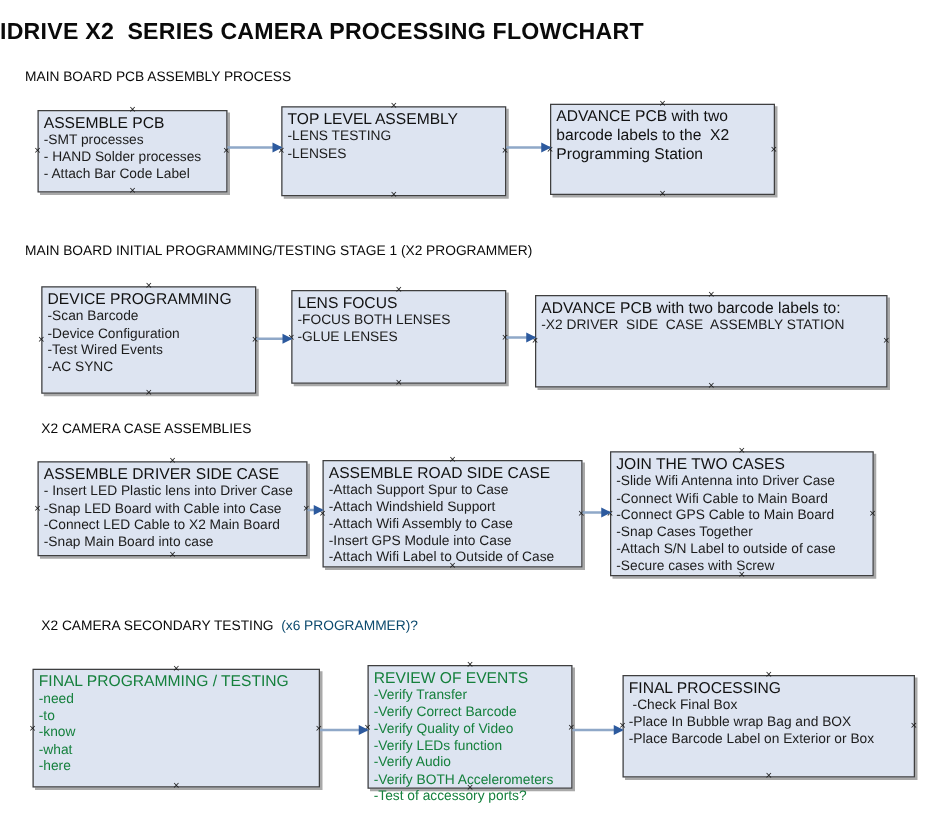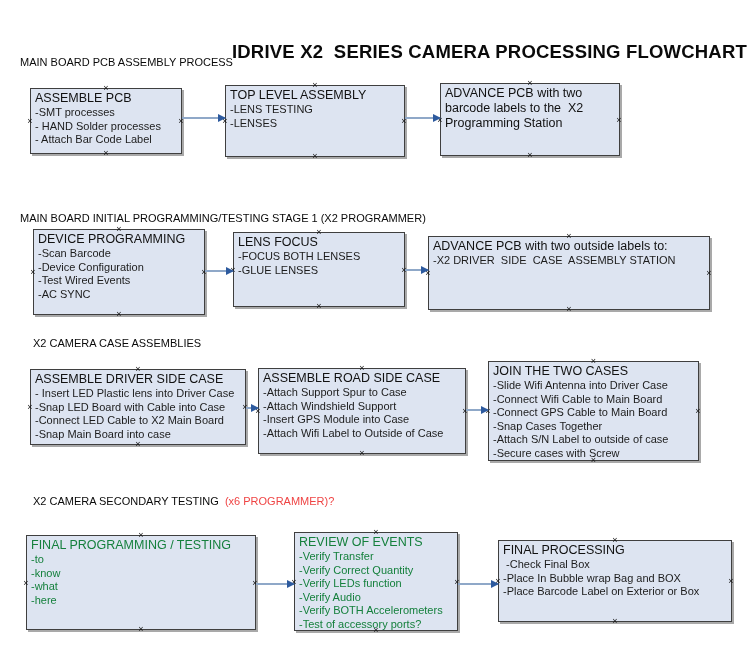--- a/index.html
+++ b/index.html
@@ -1,27 +1,27 @@
 <!DOCTYPE html>
 <html><head>
 <meta charset="utf-8">
 <style>
   html,body{margin:0;padding:0;background:#ffffff;}
   #canvas{
     position:relative;width:747px;height:662px;background:#ffffff;
     font-family:"Liberation Sans",sans-serif;color:#111;overflow:hidden;
   }
   .page-title{
-    position:absolute;left:0;top:14px;width:100%;text-align:right;
-    font-size:18.5px;font-weight:bold;letter-spacing:.2px;white-space:pre-wrap;color:#0a0a0a;margin-top:27px;
+    position:absolute;left:0;top:14px;width:100%;text-align:left;
+    font-size:18.5px;font-weight:bold;letter-spacing:.2px;white-space:pre-wrap;color:#0a0a0a;
   }
   .section-heading{
     position:absolute;font-size:11px;font-weight:normal;white-space:pre;color:#0a0a0a;
   }
-  .section-heading .suffix{color:#ef4444;}
+  .section-heading .suffix{color:#0c4a6e;}
   .box{
     position:absolute;background:#dde4f1;border:1.5px solid #3f3f3f;
     box-shadow:2px 2px 0 #a9a9a9;box-sizing:border-box;
     padding:2px 4px 0 4px;overflow:visible;
   }
   .box-title{font-size:12.5px;font-weight:normal;line-height:15px;white-space:pre-wrap;}
   .box-item{font-size:11px;line-height:13.5px;white-space:pre;color:#1c1c1c;}
   .box.red .box-title,.box.red .box-item{color:#15803d;}
   .anchor{
     position:absolute;font-size:9px;line-height:9px;color:#151515;
@@ -69,21 +69,21 @@
       <span class="anchor b">×</span>
       <span class="anchor l">×</span>
       <span class="anchor r">×</span>
     </div>
     <div class="arrow" style="left: 182px; top: 117px; width: 43px;">
       <span class="head"></span>
     </div>
     <div class="arrow" style="left: 405px; top: 117px; width: 35px;">
       <span class="head"></span>
     </div>
-    <div class="section-heading" style="left: 20px; top: 212px;"><span>MAIN BOARD INITIAL PROGRAMMING/TESTING STAGE 1 (X2 PROGRAMMER)</span></div>
+    <div class="section-heading" style="left: 20px; top: 195px;"><span>MAIN BOARD INITIAL PROGRAMMING/TESTING STAGE 1 (X2 PROGRAMMER)</span></div>
     <div class="box" style="left: 33px; top: 229px; width: 172px; height: 86px;">
       <div class="box-title">DEVICE PROGRAMMING</div>
       <div class="box-item">-Scan Barcode</div>
       <div class="box-item">-Device Configuration</div>
       <div class="box-item">-Test Wired Events</div>
       <div class="box-item">-AC SYNC</div>
       <span class="anchor t">×</span>
       <span class="anchor b">×</span>
       <span class="anchor l">×</span>
       <span class="anchor r">×</span>
@@ -91,21 +91,21 @@
     <div class="box" style="left: 233px; top: 232px; width: 172px; height: 75px;">
       <div class="box-title">LENS FOCUS</div>
       <div class="box-item">-FOCUS BOTH LENSES</div>
       <div class="box-item">-GLUE LENSES</div>
       <span class="anchor t">×</span>
       <span class="anchor b">×</span>
       <span class="anchor l">×</span>
       <span class="anchor r">×</span>
     </div>
     <div class="box" style="left: 428px; top: 236px; width: 282px; height: 74px;">
-      <div class="box-title">ADVANCE PCB with two outside labels to:</div>
+      <div class="box-title">ADVANCE PCB with two barcode labels to:</div>
       <div class="box-item">-X2 DRIVER  SIDE  CASE  ASSEMBLY STATION</div>
       <span class="anchor t">×</span>
       <span class="anchor b">×</span>
       <span class="anchor l">×</span>
       <span class="anchor r">×</span>
     </div>
     <div class="arrow" style="left: 205px; top: 270px; width: 28px;">
       <span class="head"></span>
     </div>
     <div class="arrow" style="left: 405px; top: 269px; width: 23px;">
@@ -120,20 +120,21 @@
       <div class="box-item">-Snap Main Board into case</div>
       <span class="anchor t">×</span>
       <span class="anchor b">×</span>
       <span class="anchor l">×</span>
       <span class="anchor r">×</span>
     </div>
     <div class="box" style="left: 258px; top: 368px; width: 208px; height: 86px;">
       <div class="box-title">ASSEMBLE ROAD SIDE CASE</div>
       <div class="box-item">-Attach Support Spur to Case</div>
       <div class="box-item">-Attach Windshield Support</div>
+      <div class="box-item">-Attach Wifi Assembly to Case</div>
       <div class="box-item">-Insert GPS Module into Case</div>
       <div class="box-item">-Attach Wifi Label to Outside of Case</div>
       <span class="anchor t">×</span>
       <span class="anchor b">×</span>
       <span class="anchor l">×</span>
       <span class="anchor r">×</span>
     </div>
     <div class="box" style="left: 488px; top: 361px; width: 211px; height: 100px;">
       <div class="box-title">JOIN THE TWO CASES</div>
       <div class="box-item">-Slide Wifi Antenna into Driver Case</div>
@@ -149,33 +150,35 @@
     </div>
     <div class="arrow" style="left: 246px; top: 407px; width: 12px;">
       <span class="head"></span>
     </div>
     <div class="arrow" style="left: 466px; top: 409px; width: 22px;">
       <span class="head"></span>
     </div>
     <div class="section-heading" style="left: 33px; top: 495px;"><span>X2 CAMERA SECONDARY TESTING </span><span class="suffix"> (x6 PROGRAMMER)?</span></div>
     <div class="box red" style="left: 26px; top: 535px; width: 230px; height: 95px;">
       <div class="box-title">FINAL PROGRAMMING / TESTING</div>
+      <div class="box-item">-need</div>
       <div class="box-item">-to</div>
       <div class="box-item">-know</div>
       <div class="box-item">-what</div>
       <div class="box-item">-here</div>
       <span class="anchor t">×</span>
       <span class="anchor b">×</span>
       <span class="anchor l">×</span>
       <span class="anchor r">×</span>
     </div>
     <div class="box red" style="left: 294px; top: 532px; width: 164px; height: 99px;">
       <div class="box-title">REVIEW OF EVENTS</div>
       <div class="box-item">-Verify Transfer</div>
-      <div class="box-item">-Verify Correct Quantity</div>
+      <div class="box-item">-Verify Correct Barcode</div>
+      <div class="box-item">-Verify Quality of Video</div>
       <div class="box-item">-Verify LEDs function</div>
       <div class="box-item">-Verify Audio</div>
       <div class="box-item">-Verify BOTH Accelerometers</div>
       <div class="box-item">-Test of accessory ports?</div>
       <span class="anchor t">×</span>
       <span class="anchor b">×</span>
       <span class="anchor l">×</span>
       <span class="anchor r">×</span>
     </div>
     <div class="box" style="left: 498px; top: 540px; width: 234px; height: 82px;">

